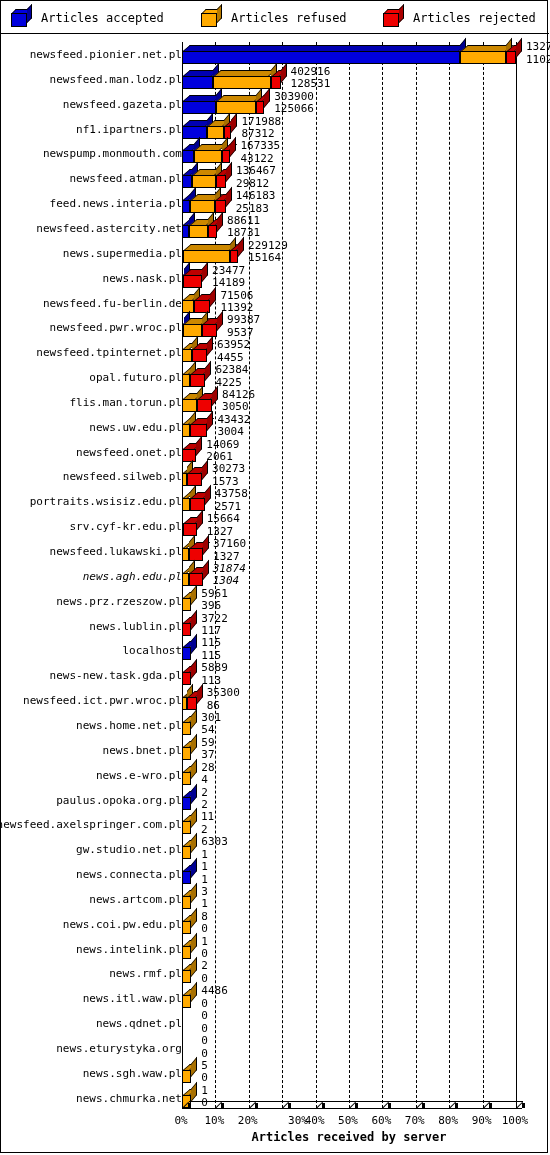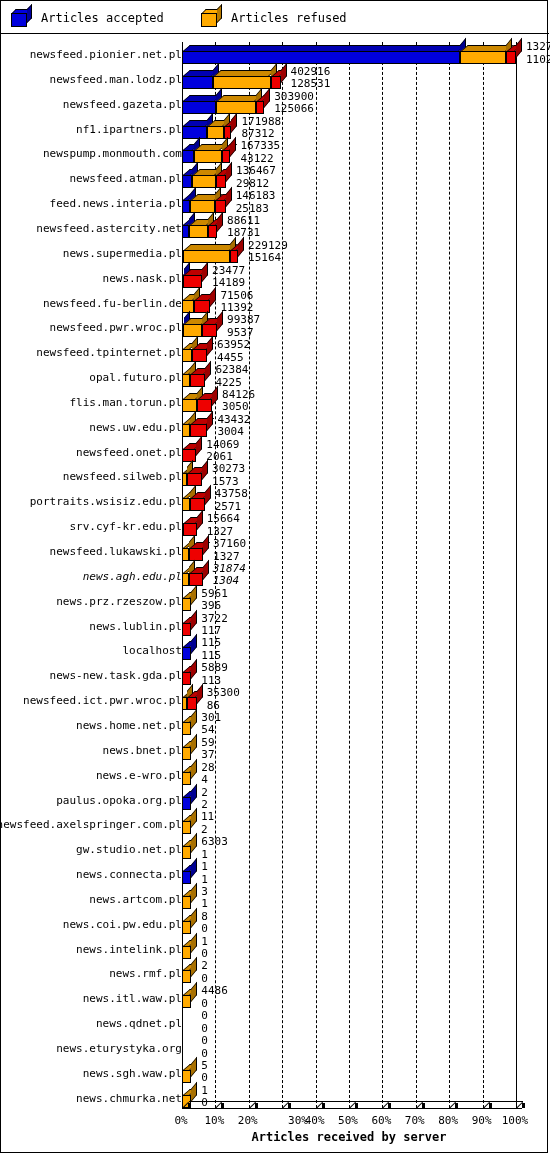--- a/index.html
+++ b/index.html
@@ -72,20 +72,28 @@
         <span class="leg-label">Articles refused</span>
       </div>
       <div class="leg-item" style="left: 10px;">
         <span class="leg-cube">
           <span class="top" style="background: rgb(0, 0, 221);"></span>
           <span class="side" style="background: rgb(0, 0, 159);"></span>
           <span class="face" style="background: rgb(0, 0, 221);"></span>
         </span>
         <span class="leg-label">Articles accepted</span>
       </div>
+      <div class="leg-item" style="left: 382px;">
+        <span class="leg-cube">
+          <span class="top" style="background: rgb(238, 0, 0);"></span>
+          <span class="side" style="background: rgb(171, 0, 0);"></span>
+          <span class="face" style="background: rgb(238, 0, 0);"></span>
+        </span>
+        <span class="leg-label">Articles rejected</span>
+      </div>
     </div>
 
   <div id="plot">
     <div id="axisbox">
         <div class="axis-left"></div>
         <div class="gridline" style="left: 33.4px;"></div>
         <div class="gridline" style="left: 66.8px;"></div>
         <div class="gridline" style="left: 100.2px;"></div>
         <div class="gridline" style="left: 133.6px;"></div>
         <div class="gridline" style="left: 167px;"></div>

